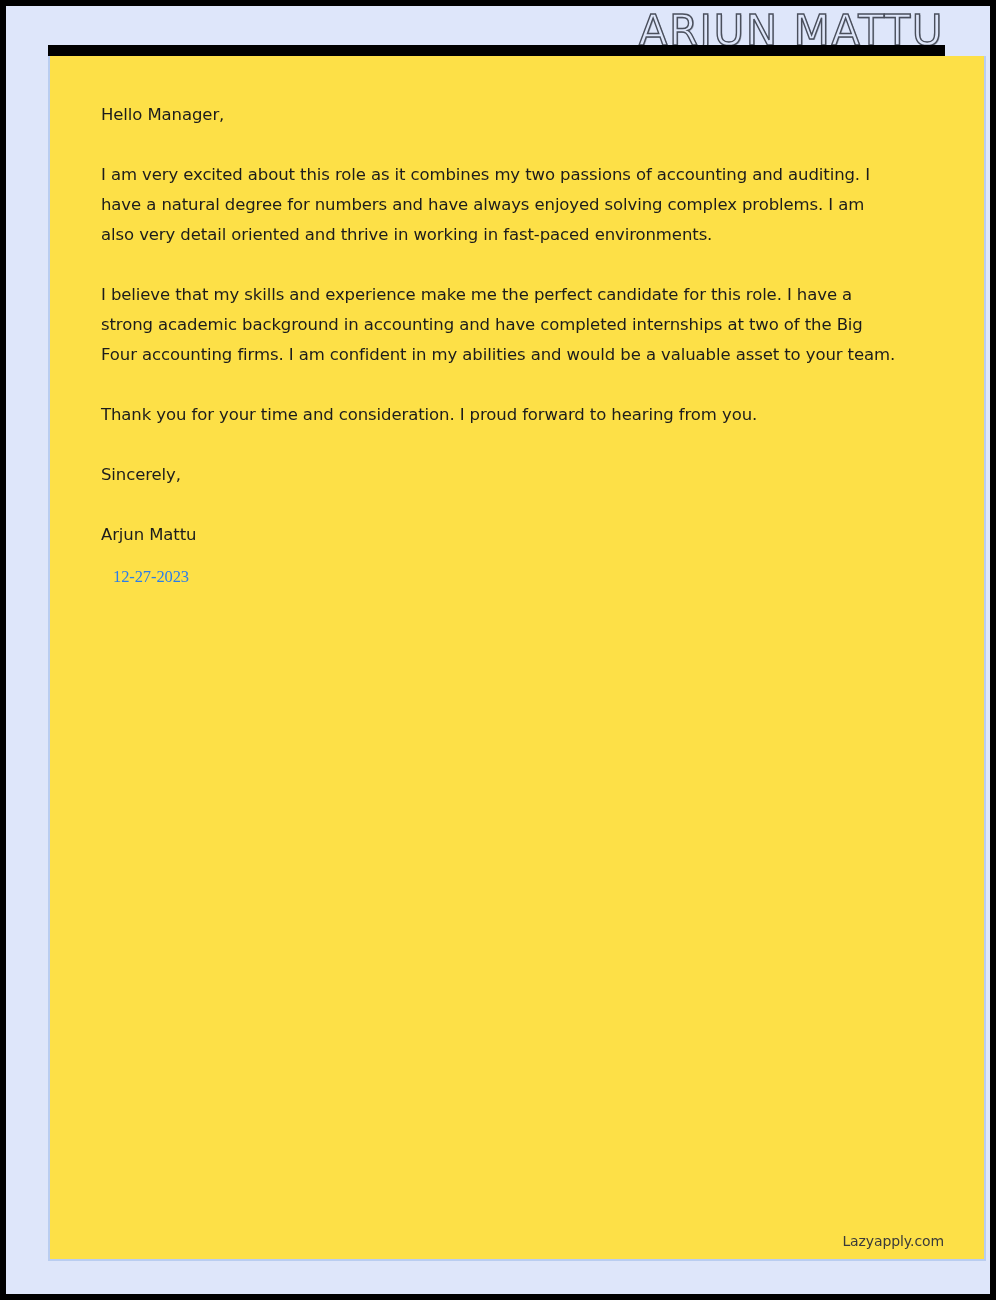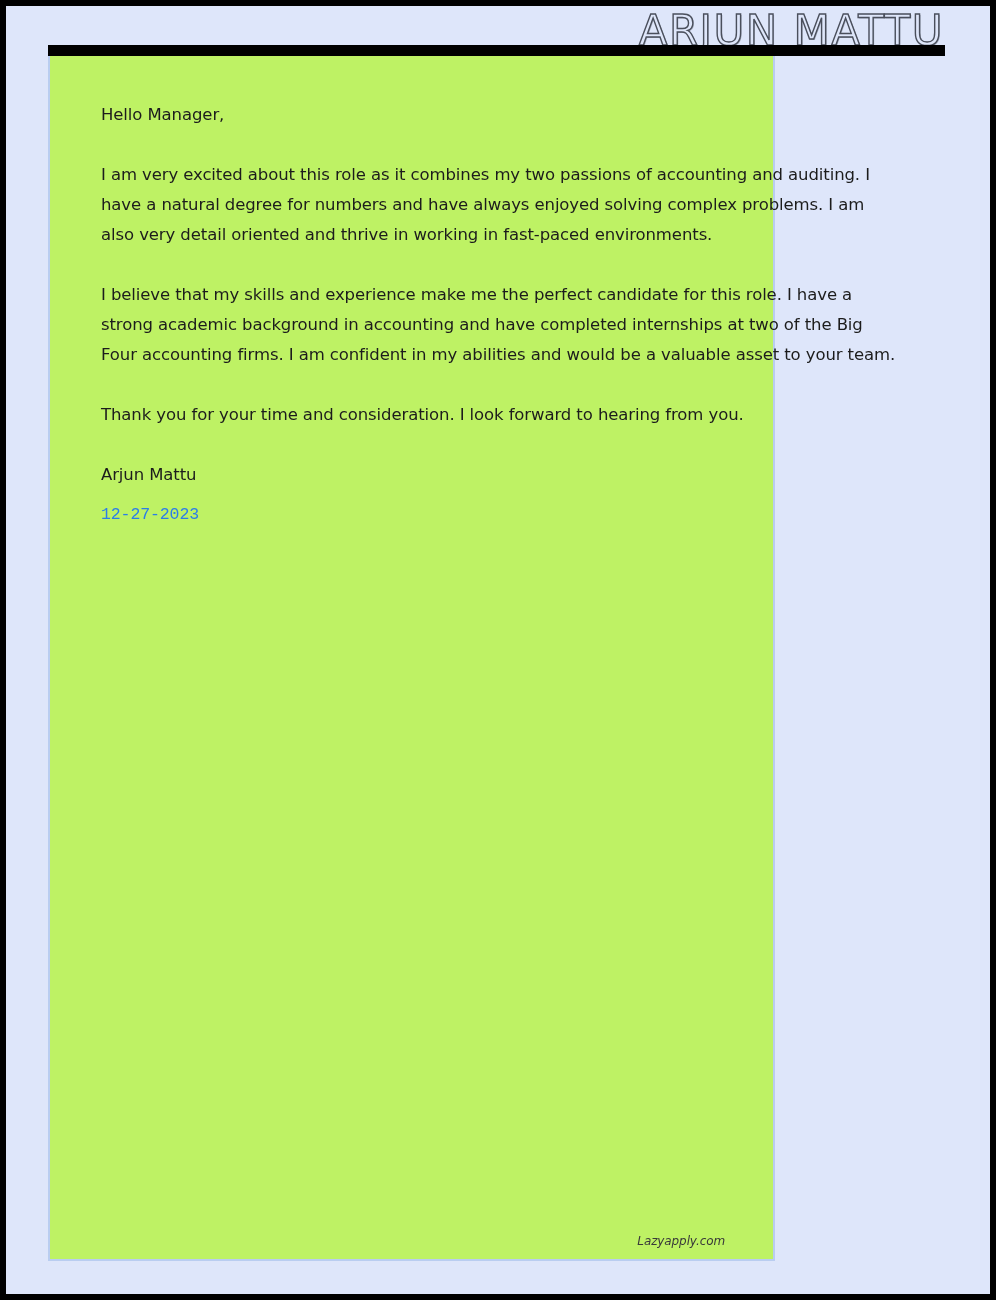--- a/index.html
+++ b/index.html
@@ -59,23 +59,23 @@
     width: 897px;
     height: 11px;
     background: #000000;
   }
 
   
   .letter-card {
     position: absolute;
     left: 42px;
     top: 50px;
-    width: 727px;
+    width: 938px;
     height: 1205px;
-    background: #bef264;
+    background: #fde047;
     border-left: 2px solid #b9cdf0;
     border-right: 2px solid #b9cdf0;
     border-bottom: 2px solid #b9cdf0;
     box-sizing: border-box;
   }
 
   .letter-body {
     position: absolute;
     left: 51px;
     top: 44px;
@@ -98,39 +98,38 @@
   .signature-name {
     font-family: "DejaVu Sans", sans-serif;
     font-size: 16.5px;
     line-height: 30px;
     color: #1c1c1c;
     margin: 0 0 10px 0;
     letter-spacing: -0.1px;
   }
 
   .signature-date {
-    font-family: Liberation Mono, monospace;
+    font-family: Liberation Serif, serif;
     font-size: 16.5px;
     line-height: 30px;
     color: #2b7de9;
-    margin: 0;
+    margin: 12px;
     letter-spacing: -0.1px;
   }
 
   
   .footer {
     position: absolute;
-    right: 48px;
+    right: 40px;
     bottom: 10px;
     font-family: "DejaVu Sans", sans-serif;
-    font-size: 12px;
+    font-size: 14px;
     line-height: 16px;
     color: #3a3a3a;
     letter-spacing: -0.1px;
-    font-style: italic;
   }
 </style>
 </head>
 <body>
 
 <div class="page">
 
   <div class="header">
     <div class="doc-title">ARJUN MATTU</div>
   </div>
@@ -142,22 +141,23 @@
     <div class="letter-body">
 
       <p class="para">Hello Manager,</p>
 
 
       <p class="para">I am very excited about this role as it combines my two passions of accounting and auditing. I have a natural degree for numbers and have always enjoyed solving complex problems. I am also very detail oriented and thrive in working in fast-paced environments.</p>
 
       <p class="para">I believe that my skills and experience make me the perfect candidate for this role. I have a strong academic background in accounting and have completed internships at two of the Big Four accounting firms. I am confident in my abilities and would be a valuable asset to your team.</p>
 
 
-      <p class="para">Thank you for your time and consideration. I look forward to hearing from you.</p>
+      <p class="para">Thank you for your time and consideration. I proud forward to hearing from you.</p>
 
+      <p class="para tight">Sincerely,</p>
 
       <p class="signature-name">Arjun Mattu</p>
 
       <p class="signature-date">12-27-2023</p>
 
     </div>
 
     <div class="footer">Lazyapply.com</div>
 
   </div>

